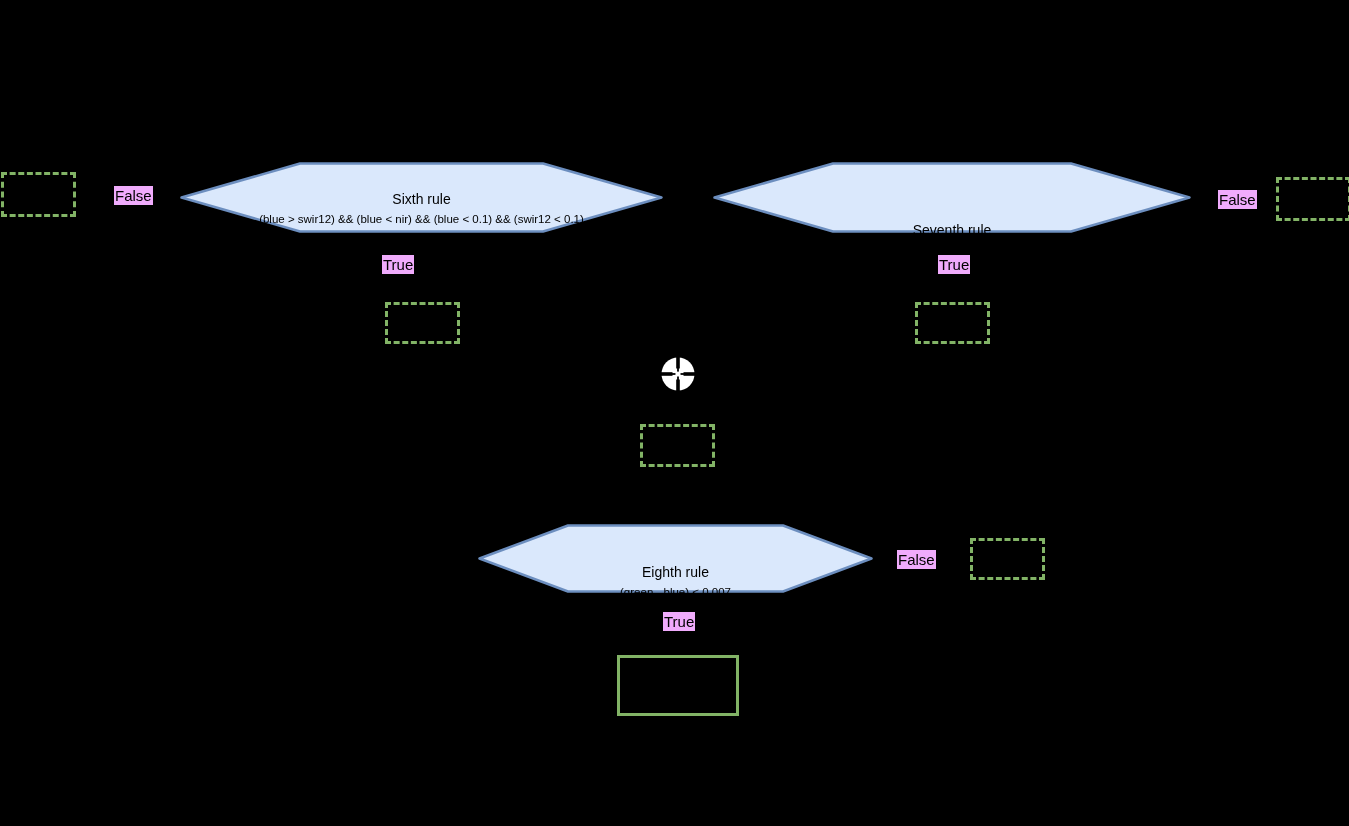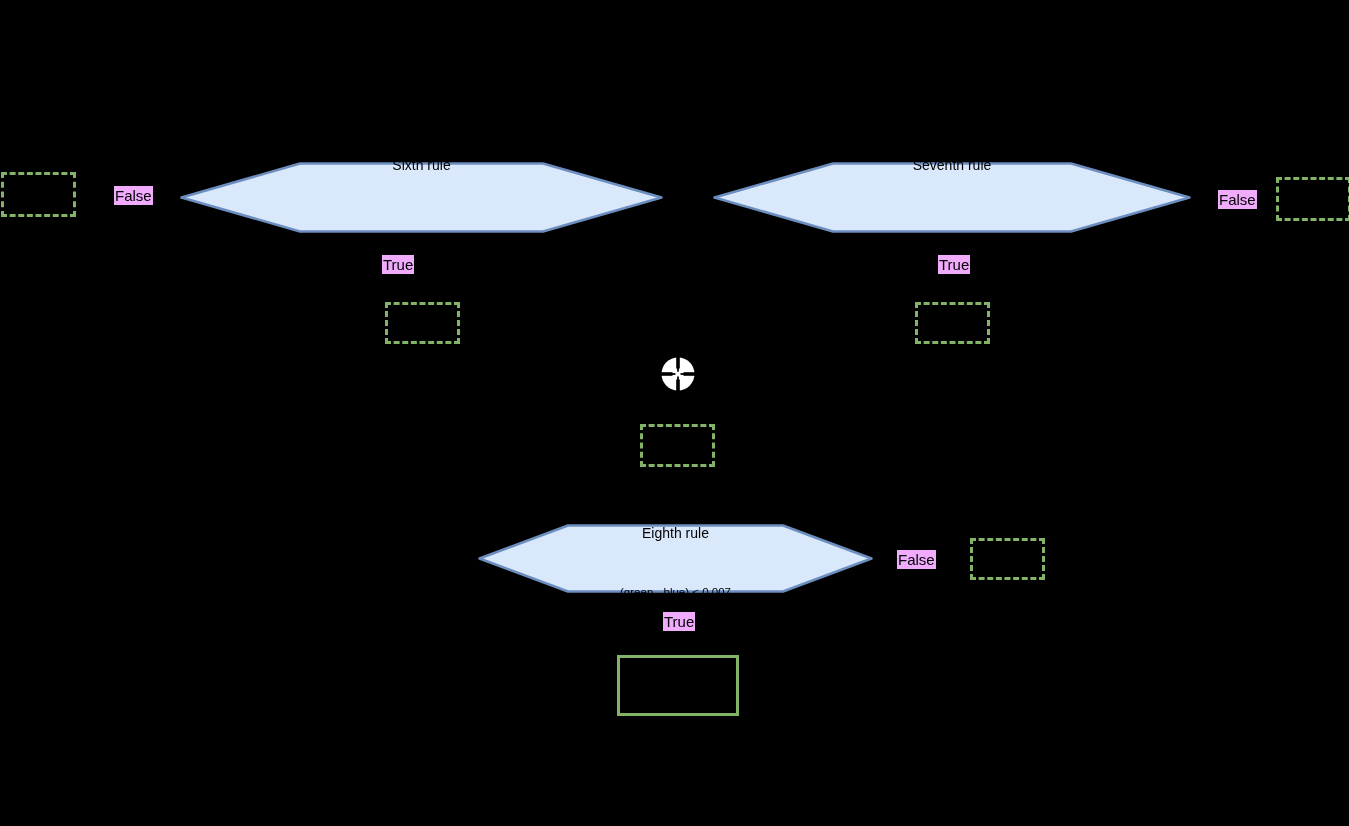--- a/index.html
+++ b/index.html
@@ -13,21 +13,21 @@
     background: #000;
     overflow: hidden;
   }
 
   
   .hex-node { position: absolute; }
   .hex-node svg { position: absolute; left: 0; top: 0; overflow: visible; }
   .hex-text {
     position: absolute; inset: 0;
     display: flex; flex-direction: column;
-    align-items: center; justify-content: space-between;
+    align-items: center; justify-content: flex-end;
     text-align: center; color: #000;
   }
   .hex-text.lift { transform: translateY(-6px); }
   .hex-title { font-size: 14px; line-height: 18px; white-space: nowrap; }
   .hex-cond  { font-size: 11.5px; line-height: 16px; white-space: nowrap; margin-top: 3px; }
 
   #hex-sixth   { left: 180px; top: 162px; width: 483px; height: 71px; }
   #hex-seventh { left: 713px; top: 162px; width: 478px; height: 83px; }
   #hex-eighth  { left: 478px; top: 524px; width: 395px; height: 76px; }
 
@@ -78,20 +78,21 @@
 <body>
 
 <div class="canvas">
 
   <div class="hex-node" id="hex-sixth">
     <svg width="483" height="71" viewBox="0 0 483 71">
       <polygon points="1.5,35.5 120,1.5 363,1.5 481.5,35.5 363,69.5 120,69.5" fill="#dae8fc" stroke="#6c8ebf" stroke-width="2.5" stroke-linejoin="round"></polygon>
     </svg>
     <div class="hex-text lift">
       <div class="hex-title">Sixth rule</div>
+      <div class="hex-cond">(blue &gt; swir12) &amp;&amp; (blue &lt; nir) &amp;&amp; (blue &lt; 0.1) &amp;&amp; (swir12 &lt; 0.1)</div>
     </div>
   </div>
 
   <div class="hex-node" id="hex-seventh">
     <svg width="478" height="71" viewBox="0 0 478 71">
       <polygon points="1.5,35.5 120,1.5 358,1.5 476.5,35.5 358,69.5 120,69.5" fill="#dae8fc" stroke="#6c8ebf" stroke-width="2.5" stroke-linejoin="round"></polygon>
     </svg>
     <div class="hex-text lift">
       <div class="hex-title">Seventh rule</div>
     </div>

